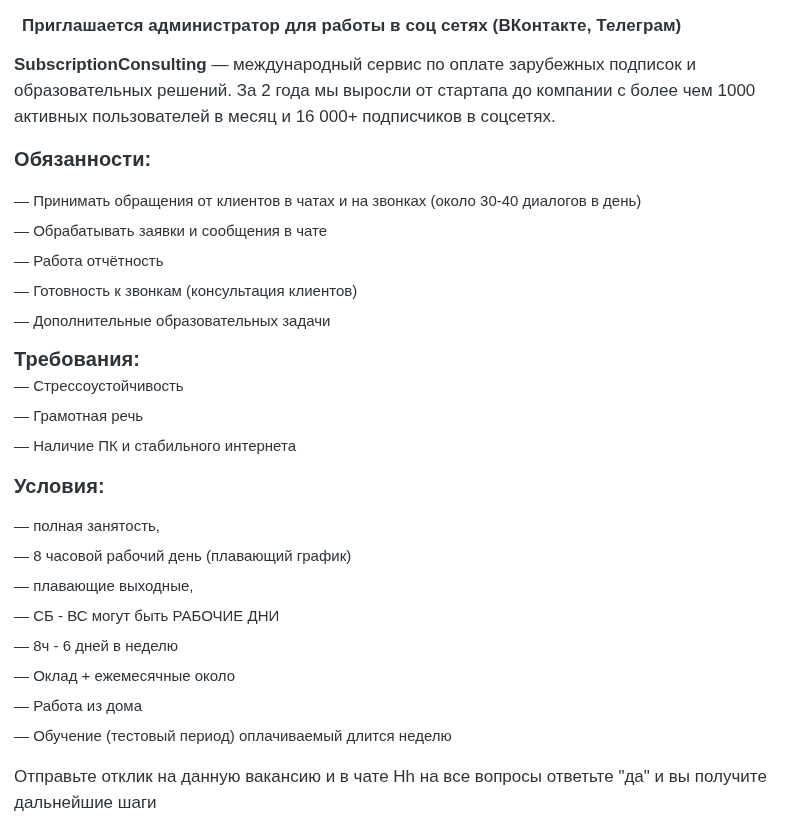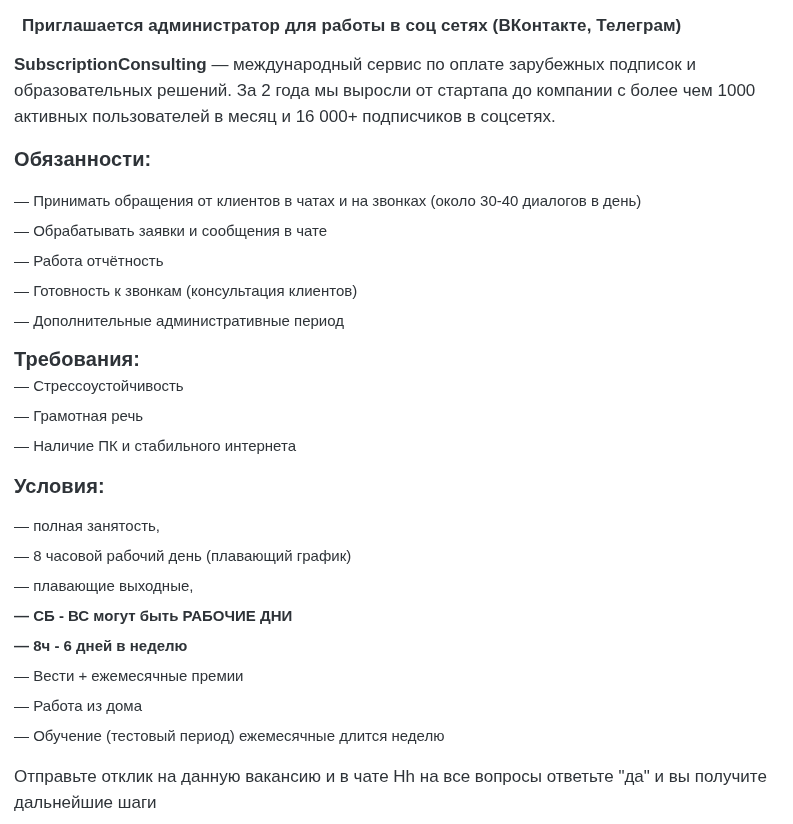--- a/index.html
+++ b/index.html
@@ -54,21 +54,21 @@
     line-height: 26px;
   }
   .items-duties { margin-top: 18px; }
   .items-reqs   { margin-top: 3px;  }
   .items-conds  { margin-top: 16px; }
   .item {
     margin: 0 0 4px 0;
     white-space: nowrap;
   }
   .item.bold {
-    font-weight: bold;
+    font-weight: normal;
   }
   .closing {
     font-size: 17px;
     line-height: 26px;
     margin: 15px 0 0 0;
   }
 </style>
 </head>
 <body>
 
@@ -78,39 +78,39 @@
 
   <p class="intro"><span class="company">SubscriptionConsulting</span><span> — международный сервис по оплате зарубежных подписок и образовательных решений. За 2 года мы выросли от стартапа до компании с более чем 1000 активных пользователей в месяц и 16 000+ подписчиков в соцсетях.</span></p>
 
   <h2 class="section-heading heading-duties">Обязанности:</h2>
 
   <ul class="items items-duties">
     <li class="item">— Принимать обращения от клиентов в чатах и на звонках (около 30-40 диалогов в день)</li>
     <li class="item">— Обрабатывать заявки и сообщения в чате</li>
     <li class="item">— Работа отчётность</li>
     <li class="item">— Готовность к звонкам (консультация клиентов)</li>
-    <li class="item">— Дополнительные административные период</li>
+    <li class="item">— Дополнительные образовательных задачи</li>
   </ul>
 
   <h2 class="section-heading heading-reqs">Требования:</h2>
 
   <ul class="items items-reqs">
     <li class="item">— Стрессоустойчивость</li>
     <li class="item">— Грамотная речь</li>
     <li class="item">— Наличие ПК и стабильного интернета</li>
   </ul>
 
   <h2 class="section-heading heading-conds">Условия:</h2>
 
   <ul class="items items-conds">
     <li class="item">— полная занятость,</li>
     <li class="item">— 8 часовой рабочий день (плавающий график)</li>
     <li class="item">— плавающие выходные,</li>
     <li class="item bold">— СБ - ВС могут быть РАБОЧИЕ ДНИ</li>
     <li class="item bold">— 8ч - 6 дней в неделю</li>
-    <li class="item">— Вести + ежемесячные премии</li>
+    <li class="item">— Оклад + ежемесячные около</li>
     <li class="item">— Работа из дома</li>
-    <li class="item">— Обучение (тестовый период) ежемесячные длится неделю</li>
+    <li class="item">— Обучение (тестовый период) оплачиваемый длится неделю</li>
   </ul>
 
   <p class="closing">Отправьте отклик на данную вакансию и в чате Hh на все вопросы ответьте "да" и вы получите дальнейшие шаги</p>
 
 </div>
 
 </body></html>

